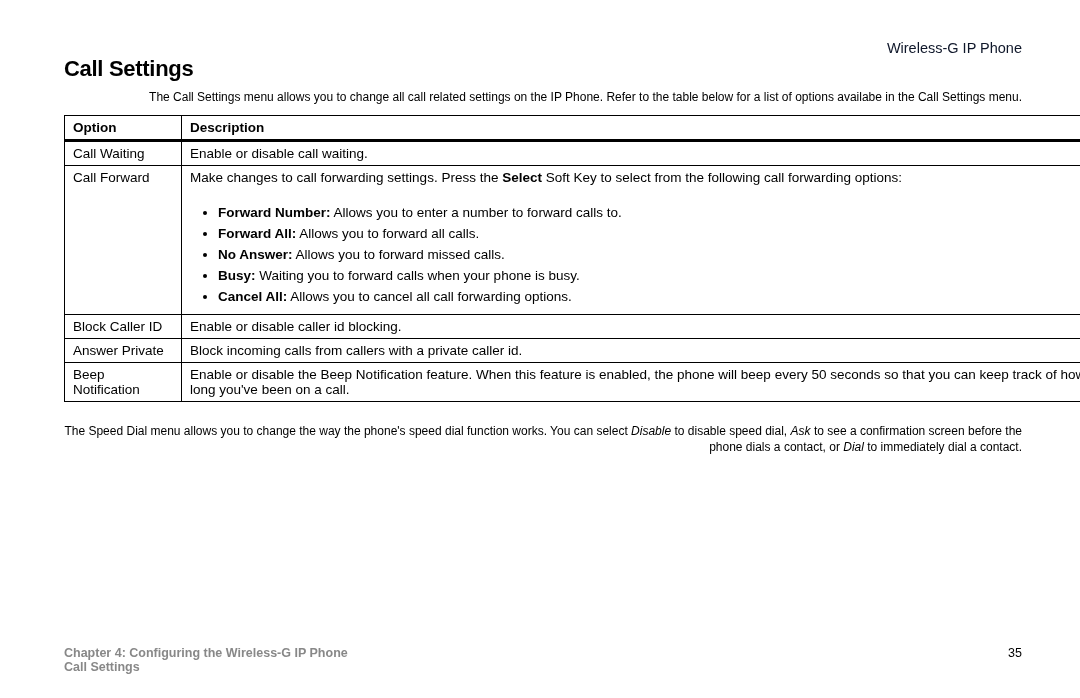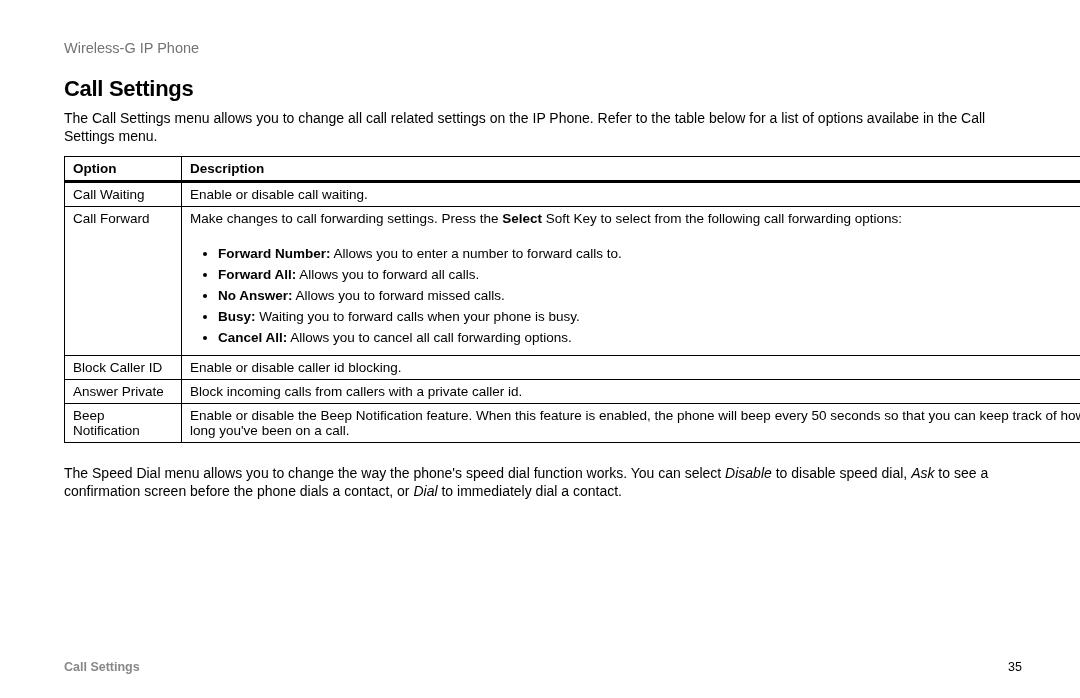--- a/index.html
+++ b/index.html
@@ -11,36 +11,37 @@
     background: #fff;
   }
   .page {
     width: 1080px;
     height: 698px;
     box-sizing: border-box;
     padding: 48px 58px 20px 64px;
     position: relative;
   }
   .product-name {
-    text-align: left;
-    color: #737373;
+    text-align: right;
+    color: #0f172a;
     font-size: 14.5px;
     margin-top: -8px;
-    margin-bottom: 20px;
+    margin-bottom: 0;
   }
   h2.section {
     font-size: 22px;
     font-weight: 900;
     margin: 0 0 8px 0;
     letter-spacing: -0.3px;
   }
   p.body {
     margin: 0 0 10px 0;
-    font-size: 14px;
+    font-size: 12px;
     line-height: 1.28;
+    text-align: right;
   }
   table.opts {
     border-collapse: collapse;
     width: 1040px;
     margin: 4px 0 22px 0;
     font-size: 13.5px;
   }
   table.opts th, table.opts td {
     border: 1px solid #000;
     padding: 4px 8px;
@@ -134,16 +135,17 @@
       </tr>
     </tbody>
   </table>
 
   <p class="body">
     <span>The Speed Dial menu allows you to change the way the phone's speed dial function works. You can select </span><span class="i">Disable</span><span> to disable speed dial, </span><span class="i">Ask</span><span> to see a confirmation screen before the phone dials a contact, or </span><span class="i">Dial</span><span> to immediately dial a contact.</span>
   </p>
 
   <div class="footer">
     <span class="pnum">35</span>
+    <div class="chapter">Chapter 4: Configuring the Wireless-G IP Phone</div>
     <div class="crumb">Call Settings</div>
   </div>
 
 </div>
 
 </body></html>

